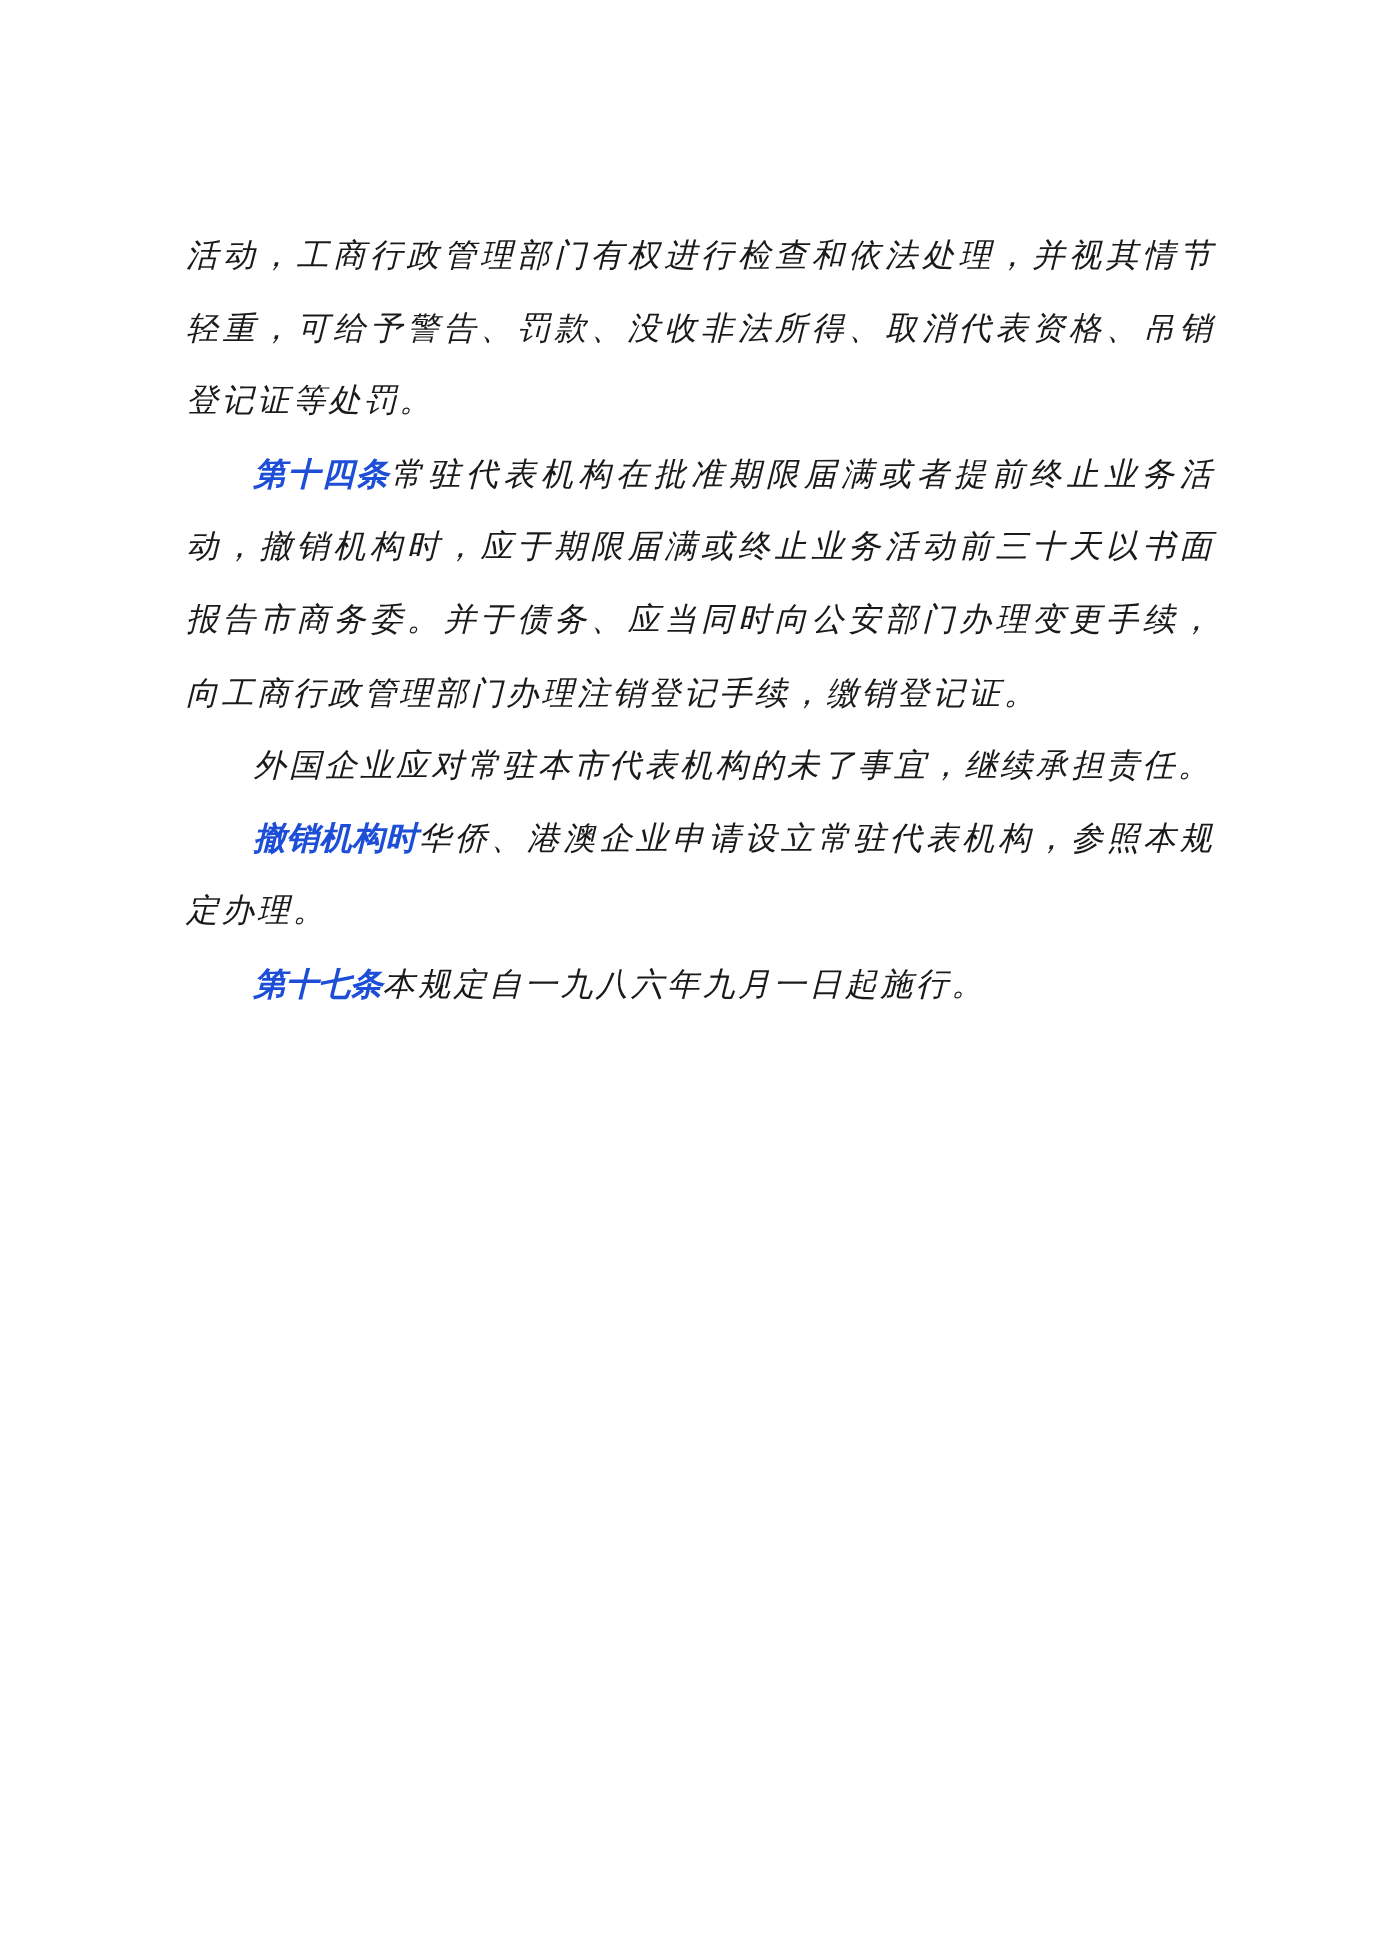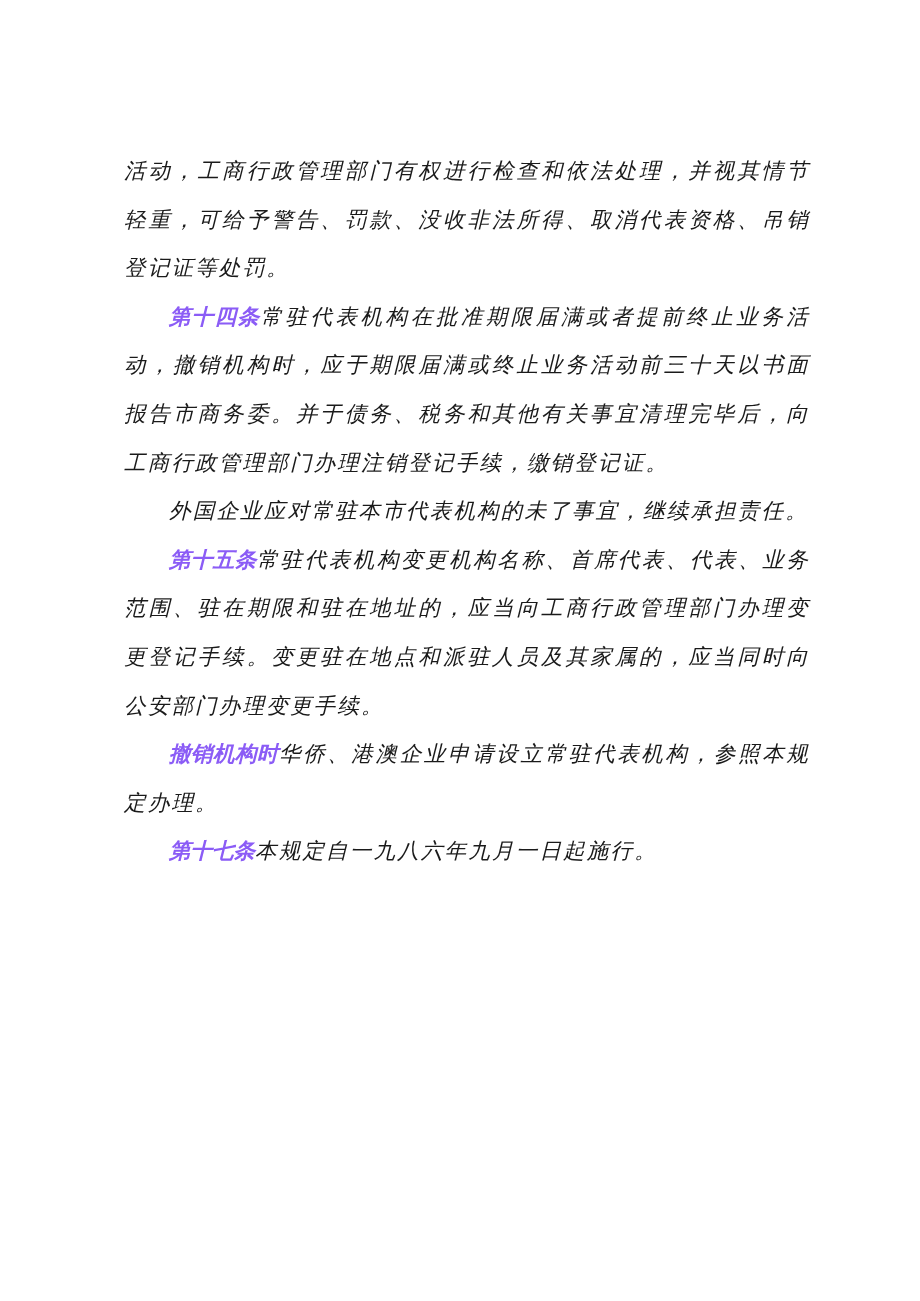--- a/index.html
+++ b/index.html
@@ -16,32 +16,31 @@
     text-align: justify;
     text-justify: inter-character;
     letter-spacing: 2.2px;
   }
   .para { margin: 0; font-style: italic; }
   .indent { text-indent: 45px; }
   .art {
     font-family: "DejaVu Sans", "Liberation Sans", sans-serif;
     font-weight: bold;
     letter-spacing: 0;
-    color: #8b5cf6;
+    color: #1d4ed8;
     margin-top: 44px;
   }
 </style>
 </head>
 <body>
 
 <div class="page">
   <p class="para"><span>活动，工商行政管理部门有权进行检查和依法处理，并视其情节轻重，可给予警告、罚款、没收非法所得、取消代表资格、吊销登记证等处罚。</span></p>
 
-  <p class="para indent"><span class="art">第十四条</span><span>常驻代表机构在批准期限届满或者提前终止业务活动，撤销机构时，应于期限届满或终止业务活动前三十天以书面报告市商务委。并于债务、税务和其他有关事宜清理完毕后，向工商行政管理部门办理注销登记手续，缴销登记证。</span></p>
+  <p class="para indent"><span class="art">第十四条</span><span>常驻代表机构在批准期限届满或者提前终止业务活动，撤销机构时，应于期限届满或终止业务活动前三十天以书面报告市商务委。并于债务、应当同时向公安部门办理变更手续，向工商行政管理部门办理注销登记手续，缴销登记证。</span></p>
 
   <p class="para indent"><span>外国企业应对常驻本市代表机构的未了事宜，继续承担责任。</span></p>
 
-  <p class="para indent"><span class="art">第十五条</span><span>常驻代表机构变更机构名称、首席代表、代表、业务范围、驻在期限和驻在地址的，应当向工商行政管理部门办理变更登记手续。变更驻在地点和派驻人员及其家属的，应当同时向公安部门办理变更手续。</span></p>
 
   <p class="para indent"><span class="art">撤销机构时</span><span>华侨、港澳企业申请设立常驻代表机构，参照本规定办理。</span></p>
 
   <p class="para indent"><span class="art">第十七条</span><span>本规定自一九八六年九月一日起施行。</span></p>
 </div>
 
 </body></html>

